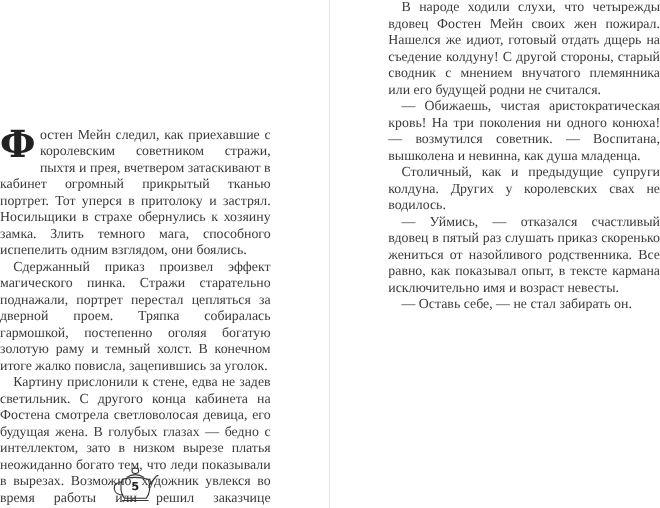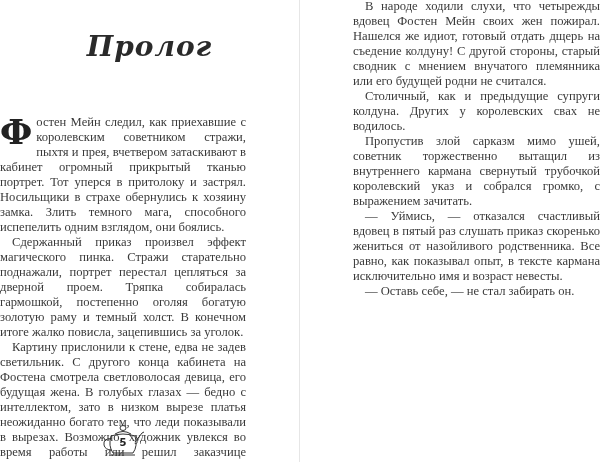--- a/index.html
+++ b/index.html
@@ -17,21 +17,20 @@
   .dropcap{float:left;font-family:"DejaVu Serif",serif;font-weight:bold;font-size:34px;line-height:30px;margin:2px 4px 0 0;color:#222;}
   .folio{position:absolute;width:50px;height:34px;}
   .left .folio{left:101px;top:424px;}
   .folio svg{position:absolute;left:0;top:0;}
   .folio span{position:absolute;left:0;width:44px;top:13px;text-align:center;font-family:"DejaVu Sans",sans-serif;font-weight:bold;font-size:10px;color:#222;}
 </style>
 </head>
 <body>
 
 <div class="page left">
-  <div class="title">Пролог</div>
   <div class="text">
     <p class="noind"><span class="dropcap">Ф</span><span>остен Мейн следил, как приехавшие с королевским советником стражи, пыхтя и прея, вчетвером затаскивают в кабинет огромный прикрытый тканью портрет. Тот уперся в притолоку и застрял. Носильщики в страхе обернулись к хозяину замка. Злить темного мага, способного испепелить одним взглядом, они боялись.</span></p>
     <p>Сдержанный приказ произвел эффект магического пинка. Стражи старательно поднажали, портрет перестал цепляться за дверной проем. Тряпка собиралась гармошкой, постепенно оголяя богатую золотую раму и темный холст. В конечном итоге жалко повисла, зацепившись за уголок.</p>
     <p>Картину прислонили к стене, едва не задев светильник. С другого конца кабинета на Фостена смотрела светловолосая девица, его будущая жена. В голубых глазах — бедно с интеллектом, зато в низком вырезе платья неожиданно богато тем, что леди показывали в вырезах. Возможно, художник увлекся во время работы или решил заказчице польстить.</p>
 
   </div>
   <div class="folio">
     <svg width="50" height="34" viewBox="0 0 50 34">
       <g fill="none" stroke="#333" stroke-width="1">
         <ellipse cx="22" cy="4" rx="3" ry="2.5"></ellipse>
@@ -44,20 +43,20 @@
     </svg>
     <span>5</span>
   </div>
 </div>
 
 <div class="divider"></div>
 
 <div class="page right">
   <div class="text">
     <p>В народе ходили слухи, что четырежды вдовец Фостен Мейн своих жен пожирал. Нашелся же идиот, готовый отдать дщерь на съедение колдуну! С другой стороны, старый сводник с мнением внучатого племянника или его будущей родни не считался.</p>
+    <p>— Обижаешь, чистая аристократическая кровь! На три поколения ни одного конюха! — возмутился советник. — Воспитана, вышколена и невинна, как душа младенца.</p>
     <p>Столичный, как и предыдущие супруги колдуна. Других у королевских свах не водилось.</p>
-    <p>Пропустив злой сарказм мимо ушей, советник торжественно вытащил из внутреннего кармана свернутый трубочкой королевский указ и собрался громко, с выражением зачитать.</p>
     <p>— Уймись, — отказался счастливый вдовец в пятый раз слушать приказ скоренько жениться от назойливого родственника. Все равно, как показывал опыт, в тексте кармана исключительно имя и возраст невесты.</p>
     <p>— Оставь себе, — не стал забирать он.</p>
 
   </div>
 
 </div>
 
 </body></html>

